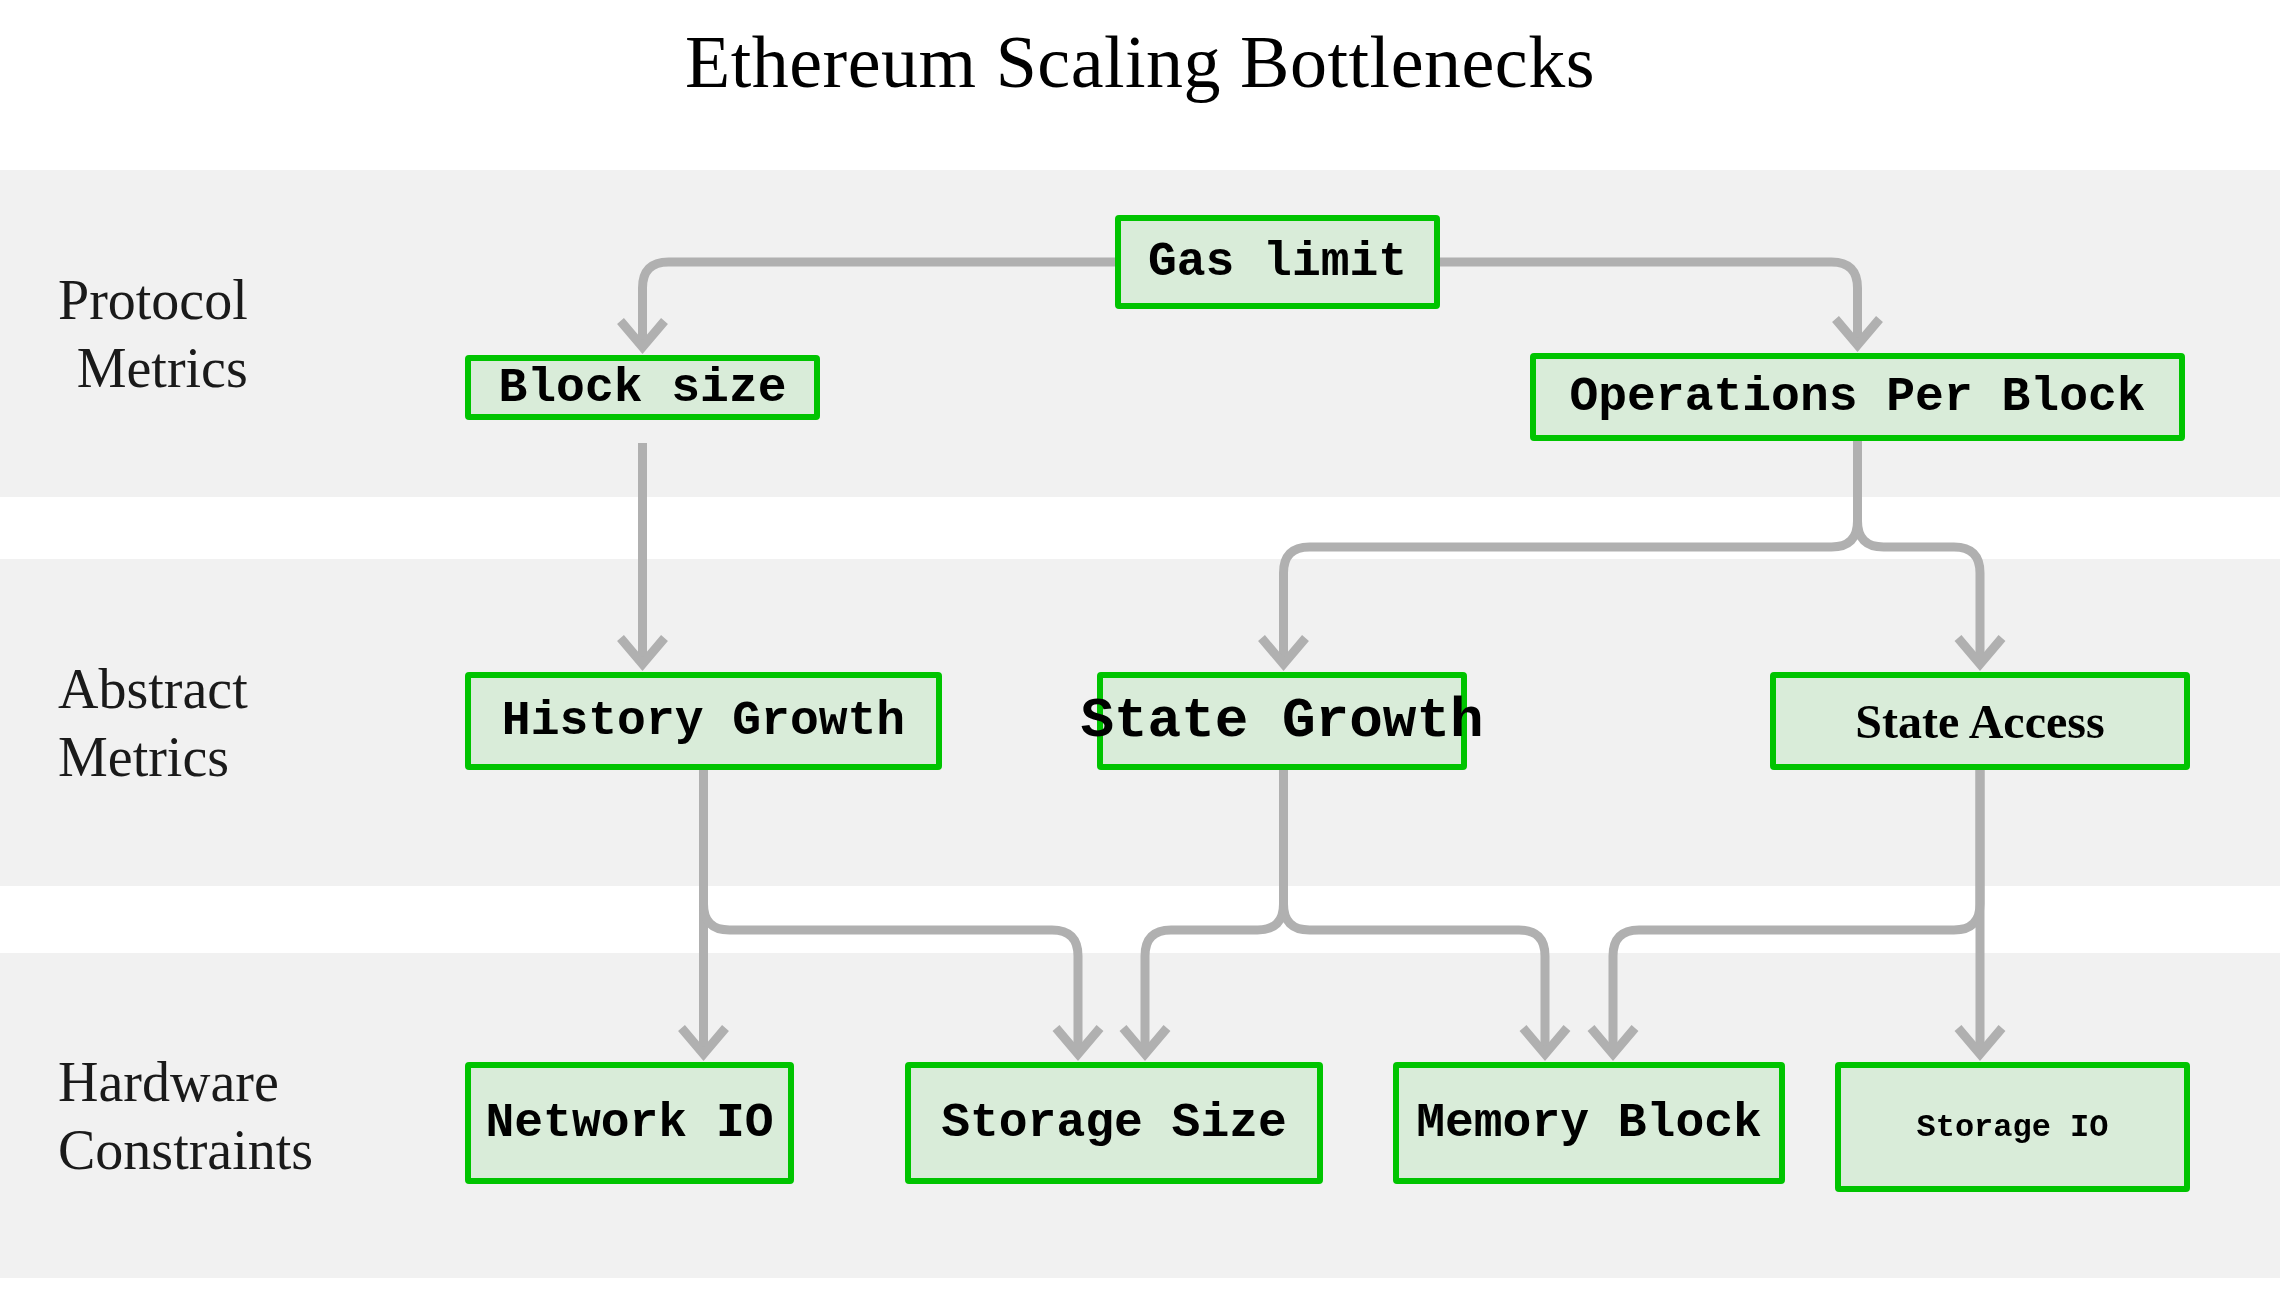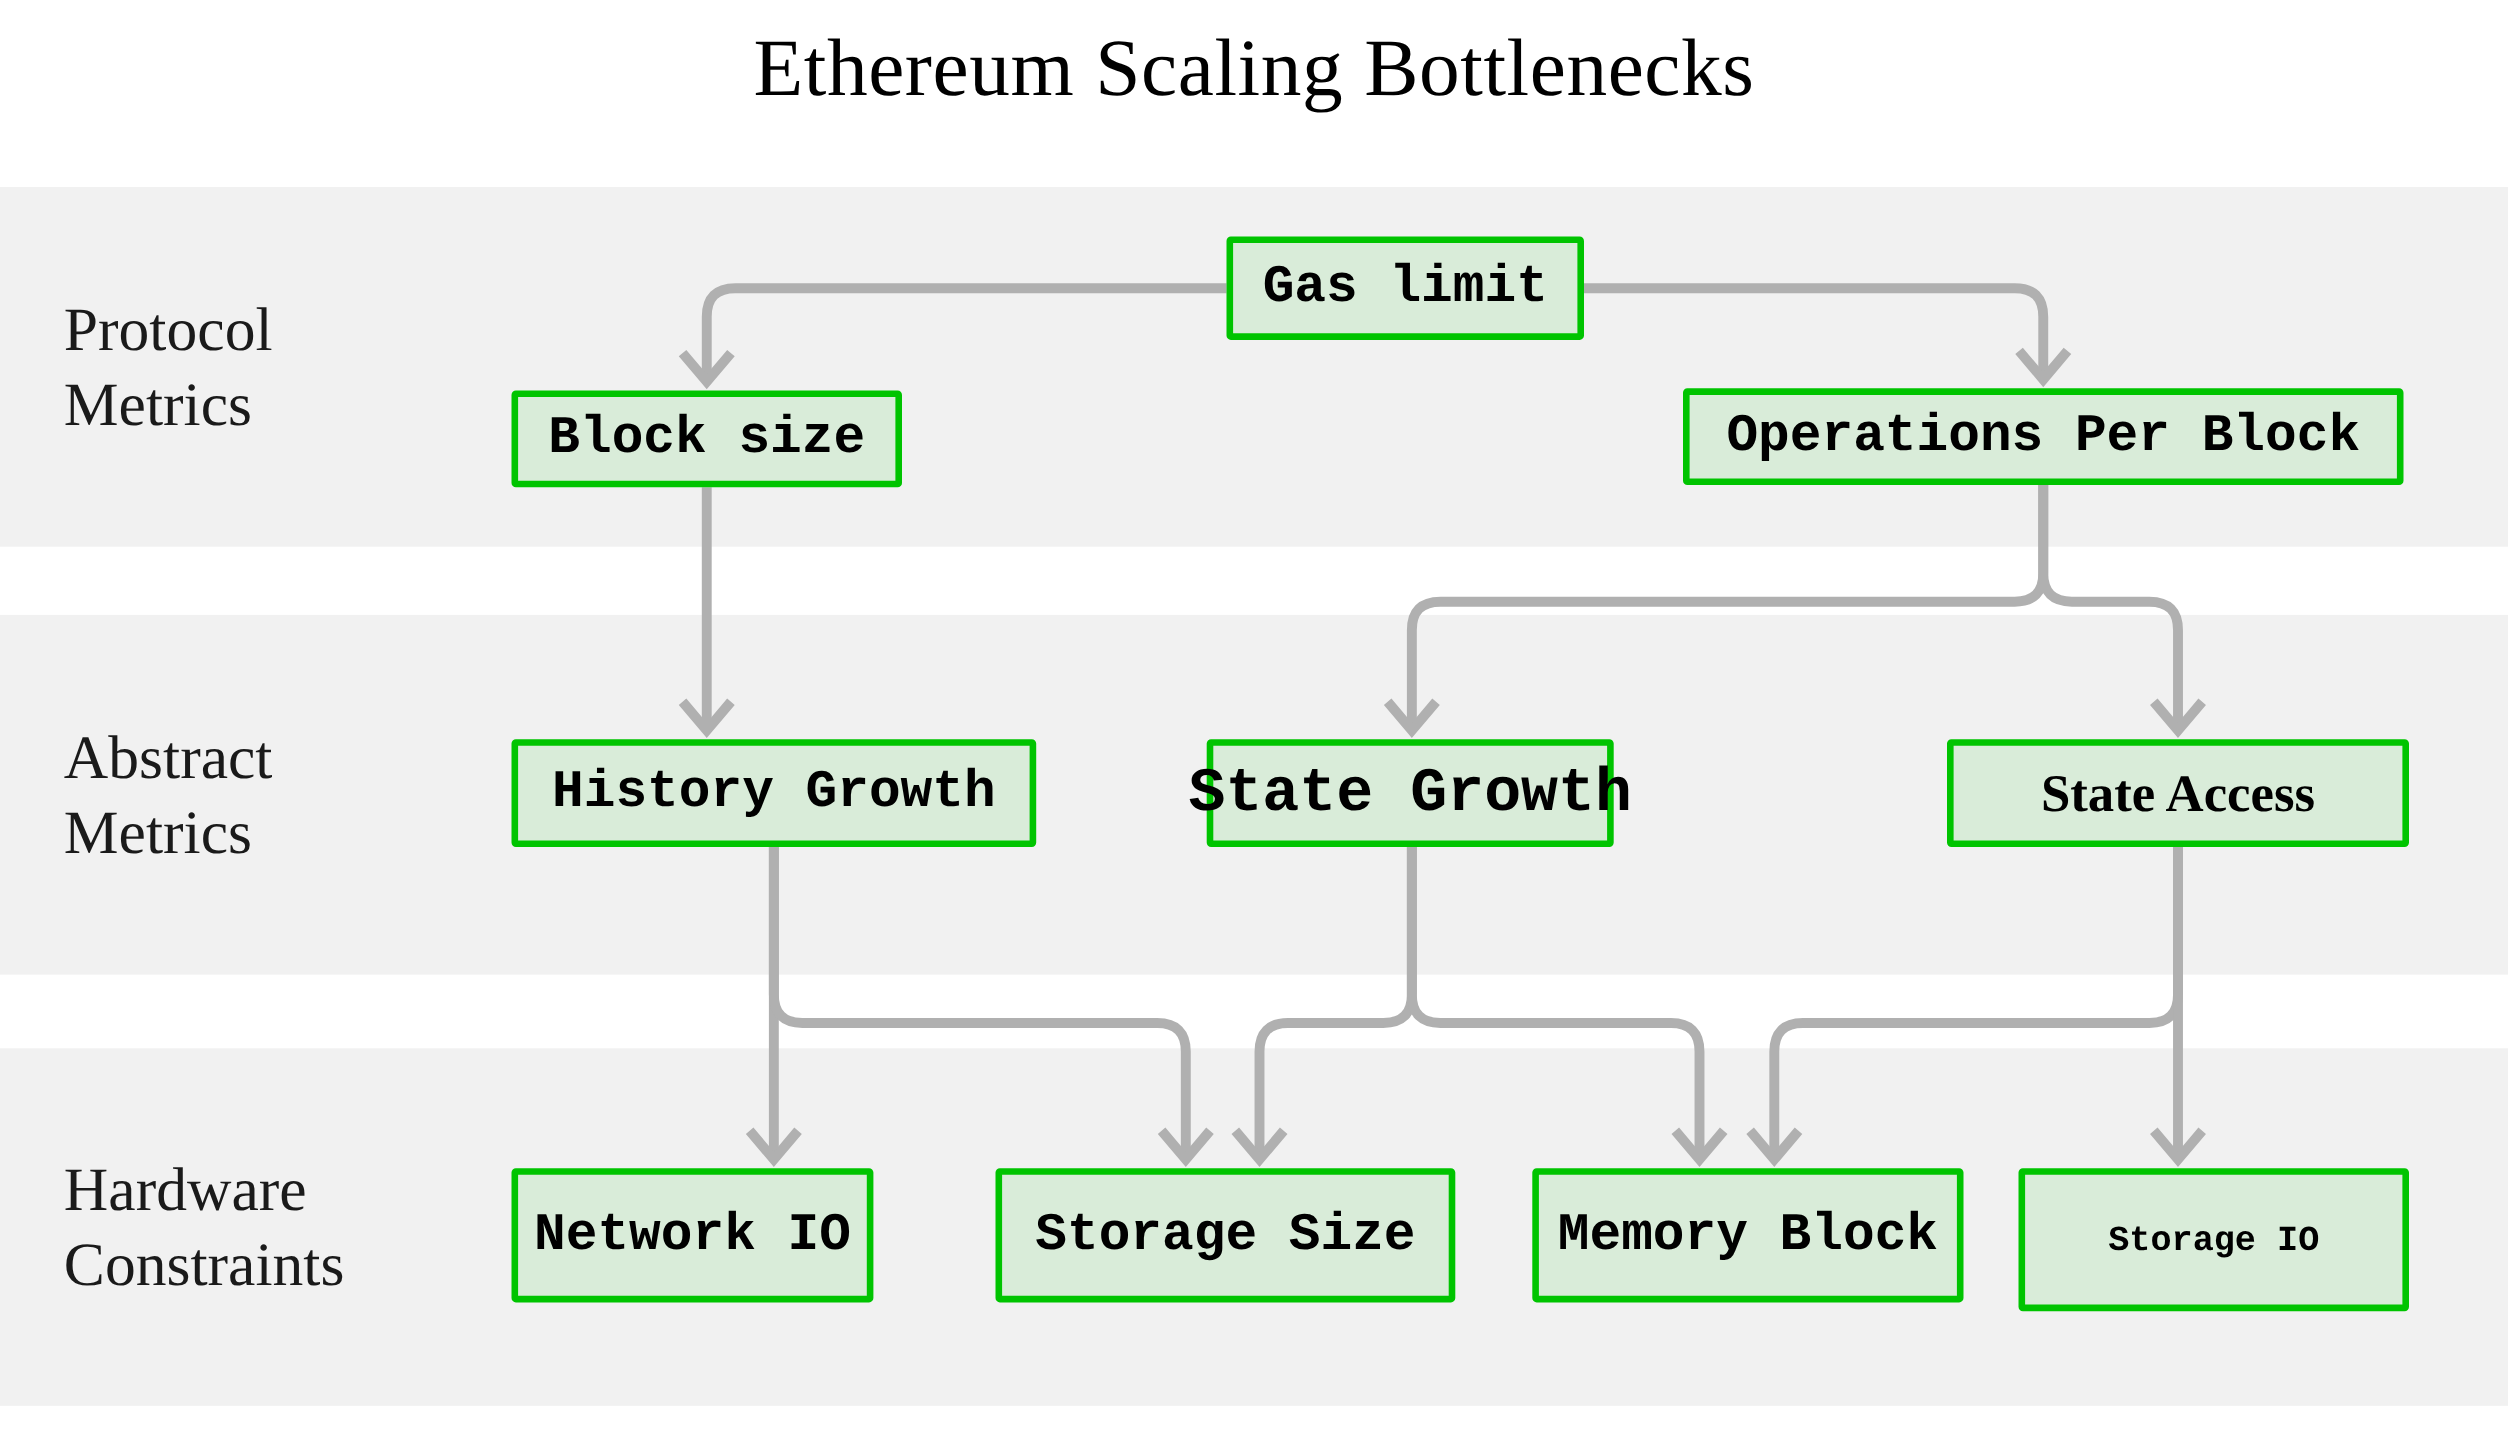--- a/index.html
+++ b/index.html
@@ -92,21 +92,21 @@
 <body>
 
 <div id="page">
 
   <div id="title">Ethereum Scaling Bottlenecks</div>
 
   <div class="band" id="band-0" style="top: 160px; height: 327px; background: rgb(241, 241, 241);"></div>
   <div class="band" id="band-1" style="top: 549px; height: 327px; background: rgb(241, 241, 241);"></div>
   <div class="band" id="band-2" style="top: 943px; height: 325px; background: rgb(241, 241, 241);"></div>
 
-  <div class="band-label" id="label-0" style="top: 255.5px;">Protocol
+  <div class="band-label" id="label-0" style="top: 255.5px; text-align: right;">Protocol
 Metrics</div>
   <div class="band-label" id="label-1" style="top: 644.5px;">Abstract
 Metrics</div>
   <div class="band-label" id="label-2" style="top: 1037.5px;">Hardware
 Constraints</div>
 
   <svg id="edges" viewBox="0 0 2280 1302">
     <g id="edge-group">
         <path d="M 1115 252 L 668.5 252 Q 642.5 252 642.5 278 L 642.5 337" class="edge-path" stroke="#b0b0b0"></path>
         <path d="M 620.5 311 L 642.5 337 L 664.5 311" class="edge-head" stroke="#b0b0b0"></path>
@@ -127,21 +127,21 @@
         <path d="M 1283.5 760 L 1283.5 894 Q 1283.5 920 1309.5 920 L 1519 920 Q 1545 920 1545 946 L 1545 1044" class="edge-path" stroke="#b0b0b0"></path>
         <path d="M 1523 1018 L 1545 1044 L 1567 1018" class="edge-head" stroke="#b0b0b0"></path>
         <path d="M 1980 760 L 1980 894 Q 1980 920 1954 920 L 1639 920 Q 1613 920 1613 946 L 1613 1044" class="edge-path" stroke="#b0b0b0"></path>
         <path d="M 1591 1018 L 1613 1044 L 1635 1018" class="edge-head" stroke="#b0b0b0"></path>
         <path d="M 1980 760 L 1980 1044" class="edge-path" stroke="#b0b0b0"></path>
         <path d="M 1958 1018 L 1980 1044 L 2002 1018" class="edge-head" stroke="#b0b0b0"></path>
       </g>
   </svg>
 
   <div class="node" id="node-gas-limit" style="left: 1115px; top: 205px; width: 325px; height: 94px; font-size: 48px; background: rgb(217, 236, 217); border-color: rgb(0, 196, 0);">Gas limit</div>
-  <div class="node" id="node-block-size" style="left: 465px; top: 345px; width: 355px; height: 88px; font-size: 48px; background: rgb(217, 236, 217); border-color: rgb(0, 196, 0);">Block size</div>
+  <div class="node" id="node-block-size" style="left: 465px; top: 345px; width: 355px; height: 65px; font-size: 48px; background: rgb(217, 236, 217); border-color: rgb(0, 196, 0);">Block size</div>
   <div class="node" id="node-ops-per-block" style="left: 1530px; top: 343px; width: 655px; height: 88px; font-size: 48px; background: rgb(217, 236, 217); border-color: rgb(0, 196, 0);">Operations Per Block</div>
   <div class="node" id="node-history-growth" style="left: 465px; top: 662px; width: 477px; height: 98px; font-size: 48px; background: rgb(217, 236, 217); border-color: rgb(0, 196, 0);">History Growth</div>
   <div class="node" id="node-state-growth" style="left: 1097px; top: 662px; width: 370px; height: 98px; font-size: 56px; background: rgb(217, 236, 217); border-color: rgb(0, 196, 0);">State Growth</div>
   <div class="node" id="node-state-access" style="left: 1770px; top: 662px; width: 420px; height: 98px; font-size: 48px; background: rgb(217, 236, 217); border-color: rgb(0, 196, 0); font-family: Liberation Serif, serif;">State Access</div>
   <div class="node" id="node-network-io" style="left: 465px; top: 1052px; width: 329px; height: 122px; font-size: 48px; background: rgb(217, 236, 217); border-color: rgb(0, 196, 0);">Network IO</div>
   <div class="node" id="node-storage-size" style="left: 905px; top: 1052px; width: 418px; height: 122px; font-size: 48px; background: rgb(217, 236, 217); border-color: rgb(0, 196, 0);">Storage Size</div>
   <div class="node" id="node-memory-size" style="left: 1393px; top: 1052px; width: 392px; height: 122px; font-size: 48px; background: rgb(217, 236, 217); border-color: rgb(0, 196, 0);">Memory Block</div>
   <div class="node" id="node-storage-io" style="left: 1835px; top: 1052px; width: 355px; height: 130px; font-size: 32px; background: rgb(217, 236, 217); border-color: rgb(0, 196, 0);">Storage IO</div>
 
 </div>

